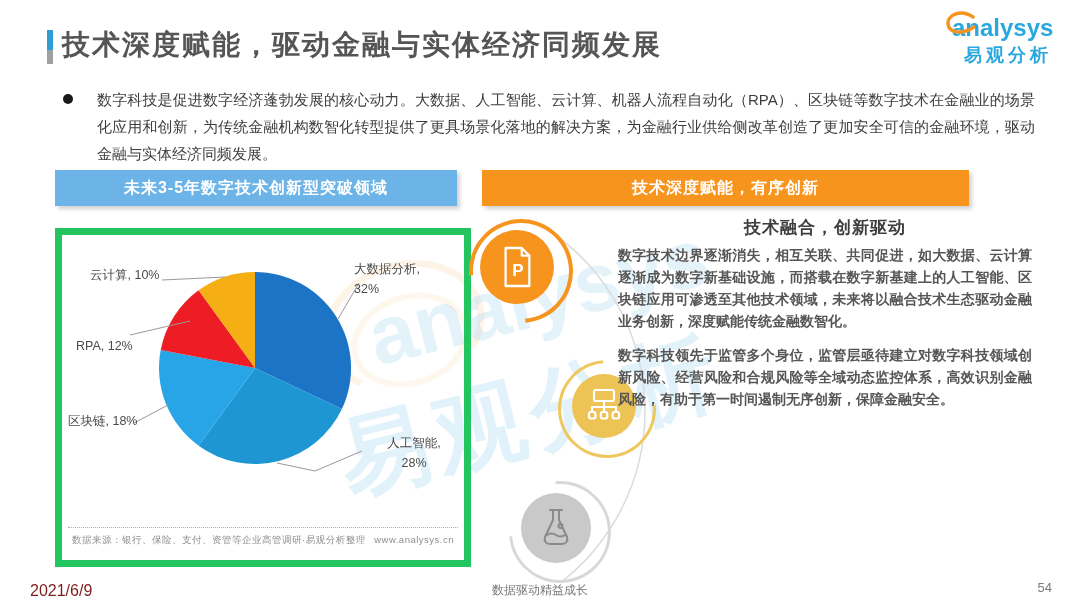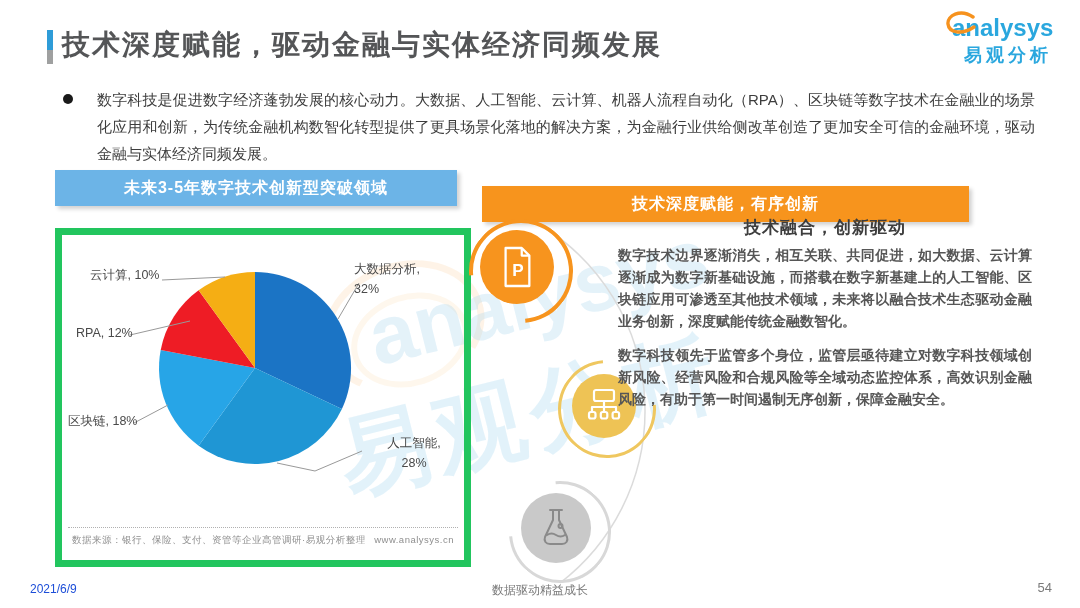--- a/index.html
+++ b/index.html
@@ -14,35 +14,35 @@
   .logo-swoosh{position:absolute;left:-6px;top:-5px;}
   .logo-cn{font-size:18px;font-weight:bold;color:#2aa7de;letter-spacing:4px;margin-left:14px;margin-top:1px;}
   
   .intro-bullet{position:absolute;left:63px;top:94px;width:10px;height:10px;border-radius:50%;background:#1a1a1a;}
   .intro-text{position:absolute;left:97px;top:86px;width:938px;font-size:15px;line-height:27px;
     color:#3d3d3d;text-align:justify;}
   
   .banner{position:absolute;top:170px;height:36px;display:flex;align-items:center;justify-content:center;
     color:#ffffff;font-size:16px;font-weight:bold;letter-spacing:1px;box-shadow:3px 3px 4px rgba(0,0,0,0.18);}
   .banner-left{left:55px;width:402px;background:#6cb4e7;}
-  .banner-right{left:482px;width:487px;background:#f7941d;margin-top:16px;}
+  .banner-right{left:482px;width:487px;background:#f7941d;}
   
   .wm{position:absolute;pointer-events:none;z-index:1;}
   .wm-text1{left:365px;top:250px;font-size:82px;font-weight:bold;color:#aed8ef;opacity:.33;transform:rotate(-14deg);}
   .wm-text2{left:335px;top:355px;font-size:90px;font-weight:bold;color:#b9e0f3;opacity:.40;transform:rotate(-14deg);letter-spacing:8px;}
   .wm-swoosh1{left:322px;top:262px;width:150px;height:115px;border:7px solid #f7941e;opacity:.10;
     border-radius:50%;transform:rotate(-18deg);border-bottom-color:transparent;}
   .wm-swoosh2{left:350px;top:294px;width:108px;height:80px;border:6px solid #f7941e;opacity:.08;
     border-radius:50%;transform:rotate(-18deg);}
   
   .chart-card{position:absolute;left:55px;top:228px;width:402px;height:325px;border:7px solid #22c55e;z-index:2;}
   .chart-svg{position:absolute;left:0;top:0;}
   .pie-label{position:absolute;font-size:12.5px;color:#4a4a4a;white-space:pre-line;line-height:20px;}
   .pl-cloud{left:28px;top:30px;}
-  .pl-rpa{left:14px;top:88px;}
+  .pl-rpa{left:14px;top:101px;}
   .pl-block{left:6px;top:176px;}
   .pl-big{left:292px;top:24px;width:122px;text-align:left;}
   .pl-ai{left:296px;top:198px;width:112px;text-align:center;}
   .source-sep{position:absolute;left:6px;right:6px;top:292px;border-top:1px dotted #b0b0b0;}
   .source-row{position:absolute;left:10px;right:10px;top:299px;display:flex;justify-content:space-between;
     font-size:9.5px;color:#8f8f8f;letter-spacing:.5px;}
   .website{color:#8f8f8f;text-decoration:none;}
   
   .arc-svg{position:absolute;left:0;top:0;z-index:1;}
   .icon-circle{position:absolute;border-radius:50%;display:flex;align-items:center;justify-content:center;z-index:3;}
@@ -52,21 +52,21 @@
   .icon-ring{position:absolute;border-radius:50%;z-index:2;}
   .ir1{left:469px;top:219px;width:96px;height:96px;border:4px solid #f7941e;border-left-color:transparent;transform:rotate(-50deg);}
   .ir2{left:558px;top:360px;width:92px;height:92px;border:3px solid #efc75f;border-top-color:transparent;transform:rotate(40deg);}
   .ir3{left:509px;top:481px;width:96px;height:96px;border:3px solid #d8d8d8;border-top-color:transparent;transform:rotate(-50deg);}
   
   .sections{position:absolute;left:618px;top:216px;width:414px;z-index:3;}
   .section{margin-bottom:12px;}
   .section-heading{font-size:17px;font-weight:bold;color:#3d3d3d;text-align:center;margin-bottom:5px;letter-spacing:1px;}
   .section-body{font-size:14px;line-height:22px;color:#565656;text-align:justify;font-weight:bold;}
   
-  .footer-date{position:absolute;left:30px;top:582px;font-size:12px;color:#1d4ed8;z-index:4;}
+  .footer-date{position:absolute;left:30px;top:582px;font-size:16px;color:#7f1d1d;z-index:4;}
   .footer-slogan{position:absolute;left:0;top:582px;width:1080px;text-align:center;font-size:12px;color:#7a7a7a;z-index:4;}
   .page-number{position:absolute;right:28px;top:580px;font-size:13px;color:#7a7a7a;z-index:4;}
 </style>
 </head>
 <body>
 
 <div class="slide">
 
   <div class="wm wm-swoosh1"></div>
   <div class="wm wm-swoosh2"></div>

